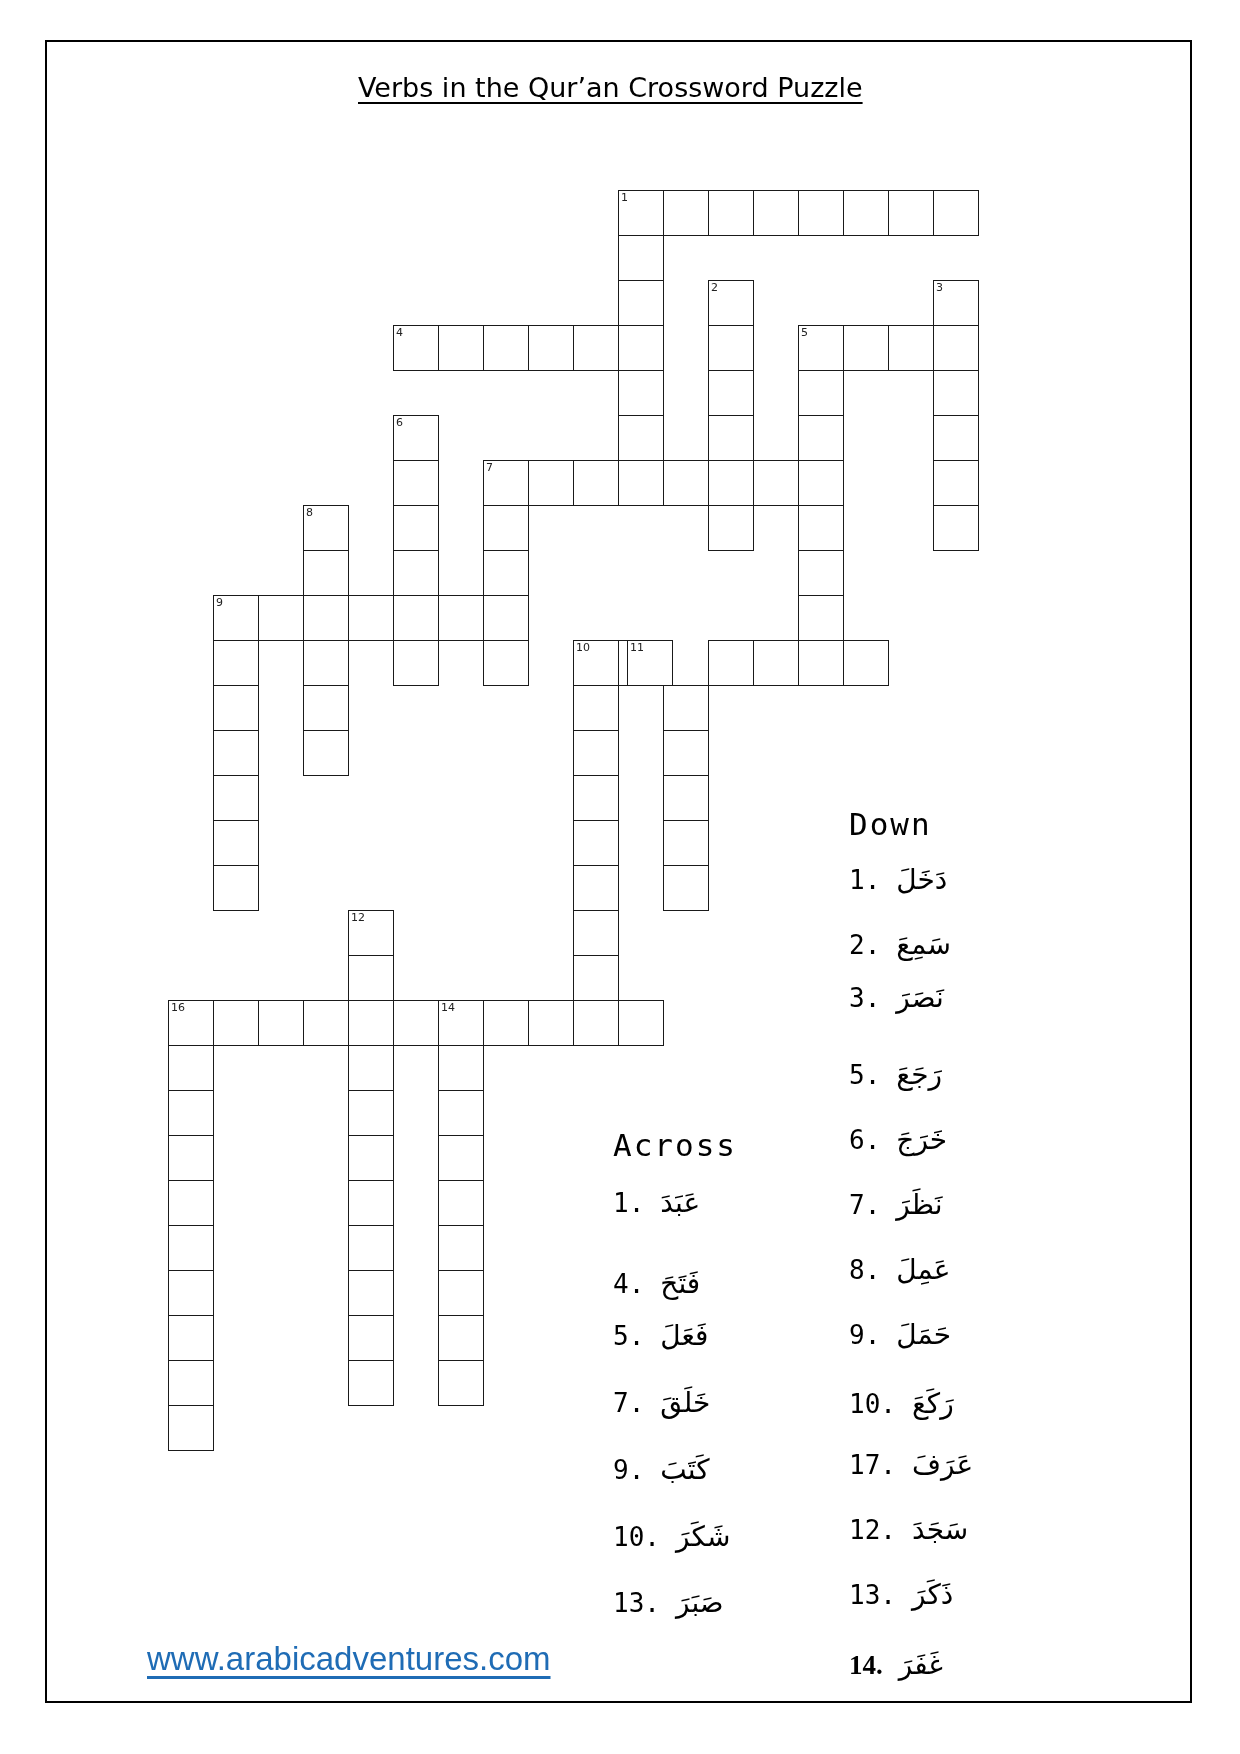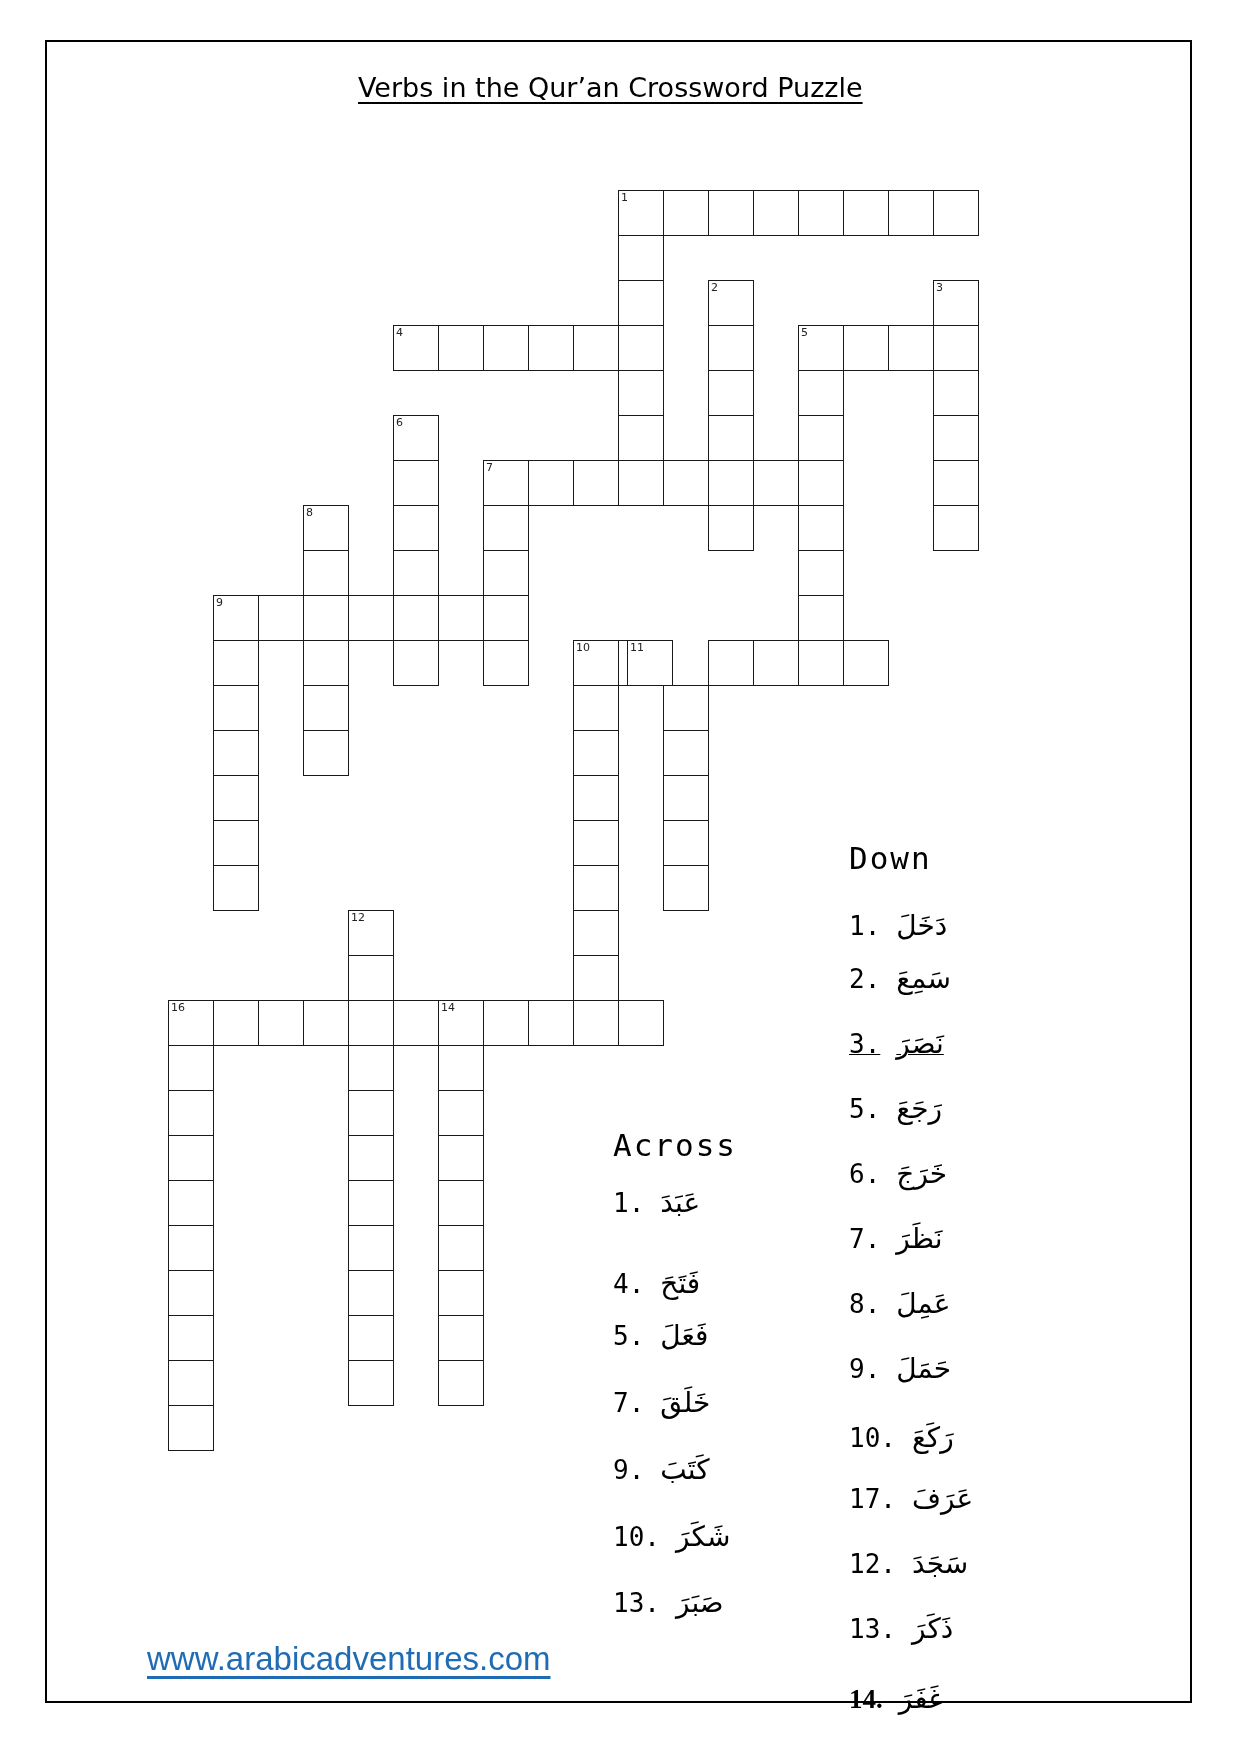--- a/index.html
+++ b/index.html
@@ -220,25 +220,25 @@
   <div class="clue-header">Across</div>
 <div class="clue" style="top: 59px;"><span class="num">1.</span><span class="ar" dir="rtl">عَبَدَ</span></div>
     <div class="clue" style="top: 140px;"><span class="num">4.</span><span class="ar" dir="rtl">فَتَحَ</span></div>
     <div class="clue" style="top: 192.4px;"><span class="num">5.</span><span class="ar" dir="rtl">فَعَلَ</span></div>
     <div class="clue" style="top: 259.1px;"><span class="num">7.</span><span class="ar" dir="rtl">خَلَقَ</span></div>
     <div class="clue" style="top: 325.8px;"><span class="num">9.</span><span class="ar" dir="rtl">كَتَبَ</span></div>
     <div class="clue" style="top: 392.5px;"><span class="num">10.</span><span class="ar" dir="rtl">شَكَرَ</span></div>
     <div class="clue" style="top: 459.2px;"><span class="num">13.</span><span class="ar" dir="rtl">صَبَرَ</span></div>
   </div>
 
-<div class="clue-col" id="down-col" style="left: 849px; top: 806px; margin-top: 34px;">
+<div class="clue-col" id="down-col" style="left: 849px; top: 806px;">
   <div class="clue-header">Down</div>
-<div class="clue" style="top: 69px;"><span class="num">1.</span><span class="ar" dir="rtl">دَخَلَ</span></div>
+<div class="clue" style="top: 57px;"><span class="num">1.</span><span class="ar" dir="rtl">دَخَلَ</span></div>
     <div class="clue" style="top: 122px;"><span class="num">2.</span><span class="ar" dir="rtl">سَمِعَ</span></div>
-    <div class="clue" style="top: 187px; text-decoration: underline;"><span class="num">3.</span><span class="ar" dir="rtl">نَصَرَ</span></div>
+    <div class="clue" style="top: 175px;"><span class="num">3.</span><span class="ar" dir="rtl">نَصَرَ</span></div>
     <div class="clue" style="top: 252px;"><span class="num">5.</span><span class="ar" dir="rtl">رَجَعَ</span></div>
     <div class="clue" style="top: 317px;"><span class="num">6.</span><span class="ar" dir="rtl">خَرَجَ</span></div>
     <div class="clue" style="top: 382px;"><span class="num">7.</span><span class="ar" dir="rtl">نَظَرَ</span></div>
     <div class="clue" style="top: 447px;"><span class="num">8.</span><span class="ar" dir="rtl">عَمِلَ</span></div>
     <div class="clue" style="top: 512px;"><span class="num">9.</span><span class="ar" dir="rtl">حَمَلَ</span></div>
     <div class="clue" style="top: 581px;"><span class="num">10.</span><span class="ar" dir="rtl">رَكَعَ</span></div>
     <div class="clue" style="top: 642px;"><span class="num">17.</span><span class="ar" dir="rtl">عَرَفَ</span></div>
     <div class="clue" style="top: 707px;"><span class="num">12.</span><span class="ar" dir="rtl">سَجَدَ</span></div>
     <div class="clue" style="top: 772px;"><span class="num">13.</span><span class="ar" dir="rtl">ذَكَرَ</span></div>
     <div class="clue serif" style="top: 842px;"><span class="num">14.</span><span class="ar" dir="rtl">غَفَرَ</span></div>

